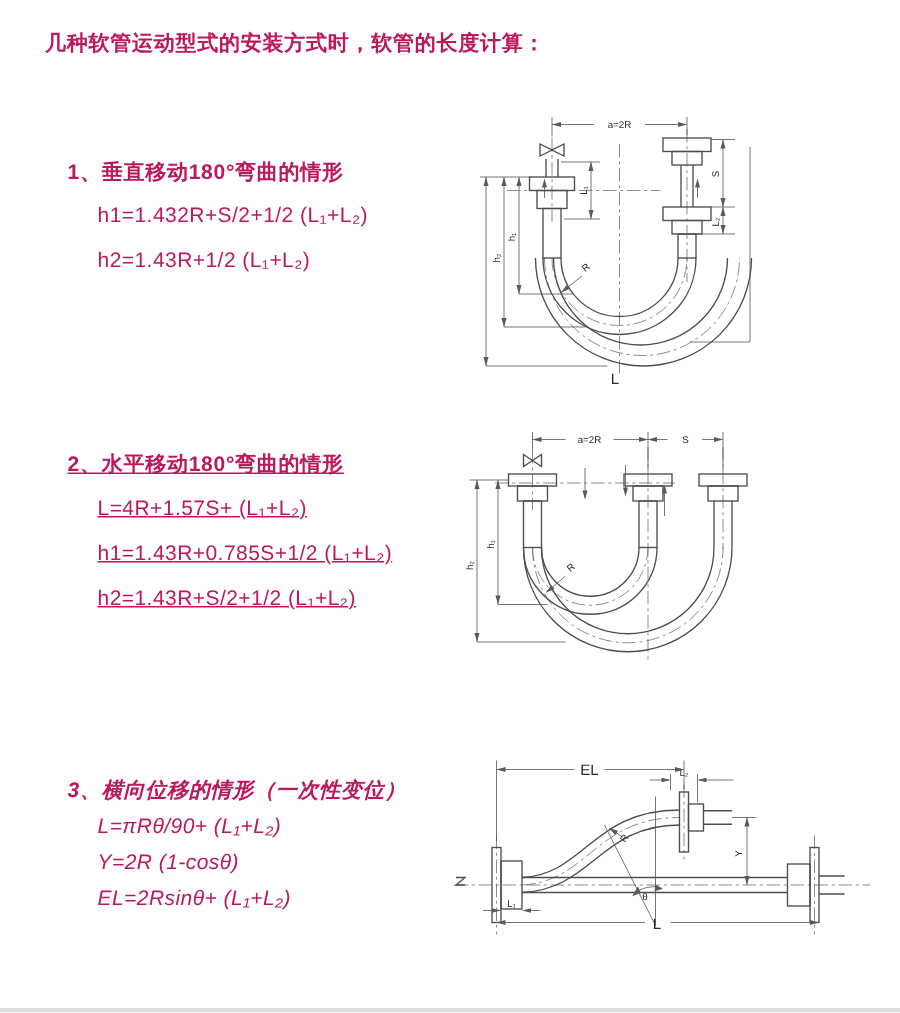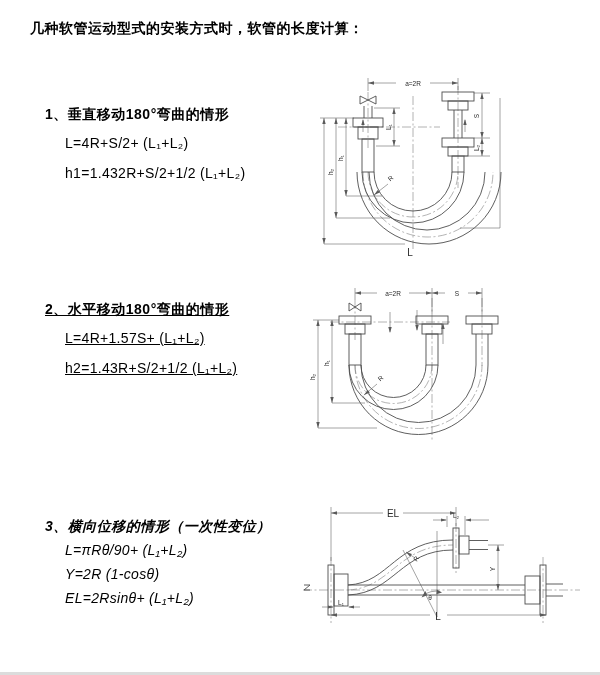--- a/index.html
+++ b/index.html
@@ -1,17 +1,17 @@
 <!DOCTYPE html>
 <html><head>
 <meta charset="utf-8">
 <style>
   html,body{margin:0;padding:0;background:#ffffff;}
   .page{position:relative;width:600px;height:675px;background:#ffffff;overflow:hidden;
-        font-family:"Liberation Sans",sans-serif;color:#000000;}
+        font-family:"Liberation Sans",sans-serif;color:#be185d;}
   .title{position:absolute;left:30px;top:20px;font-size:14px;font-weight:bold;letter-spacing:.5px;}
   .sec{position:absolute;width:280px;}
   .sec-heading{margin:0;font-size:14px;font-weight:bold;letter-spacing:.5px;}
   .formula{margin:9px 0 0 20px;font-size:14px;line-height:21px;letter-spacing:.3px;}
   .sec.tight .formula{margin-top:4px;line-height:20px;}
   .dia{position:absolute;}
   
   .ln{stroke:#4d4d4d;stroke-width:.9;fill:none;}
   .dm{stroke:#5a5a5a;stroke-width:.55;fill:none;}
   .cl{stroke:#737373;stroke-width:.55;fill:none;stroke-dasharray:9 2.5 2 2.5;}
@@ -22,27 +22,28 @@
 </style>
 </head>
 <body>
 
 <div class="page">
 
   <div class="title">几种软管运动型式的安装方式时，软管的长度计算：</div>
 
   <div class="sec" style="left:45px;top:106px;">
     <h2 class="sec-heading">1、垂直移动180°弯曲的情形</h2>
-    <div class="formula">L=4R+S/2+ (L₁+L₂)</div>
     <div class="formula">h1=1.432R+S/2+1/2 (L₁+L₂)</div>
+    <div class="formula">h2=1.43R+1/2 (L₁+L₂)</div>
   </div>
 
   <div class="sec" style="left:45px;top:301px;text-decoration:underline;">
     <h2 class="sec-heading">2、水平移动180°弯曲的情形</h2>
     <div class="formula">L=4R+1.57S+ (L₁+L₂)</div>
+    <div class="formula">h1=1.43R+0.785S+1/2 (L₁+L₂)</div>
     <div class="formula">h2=1.43R+S/2+1/2 (L₁+L₂)</div>
   </div>
 
   <div class="sec tight" style="left:45px;top:518px;font-style:italic;">
     <h2 class="sec-heading">3、横向位移的情形（一次性变位）</h2>
     <div class="formula">L=πRθ/90+ (L₁+L₂)</div>
     <div class="formula">Y=2R (1-cosθ)</div>
     <div class="formula">EL=2Rsinθ+ (L₁+L₂)</div>
   </div>
 

